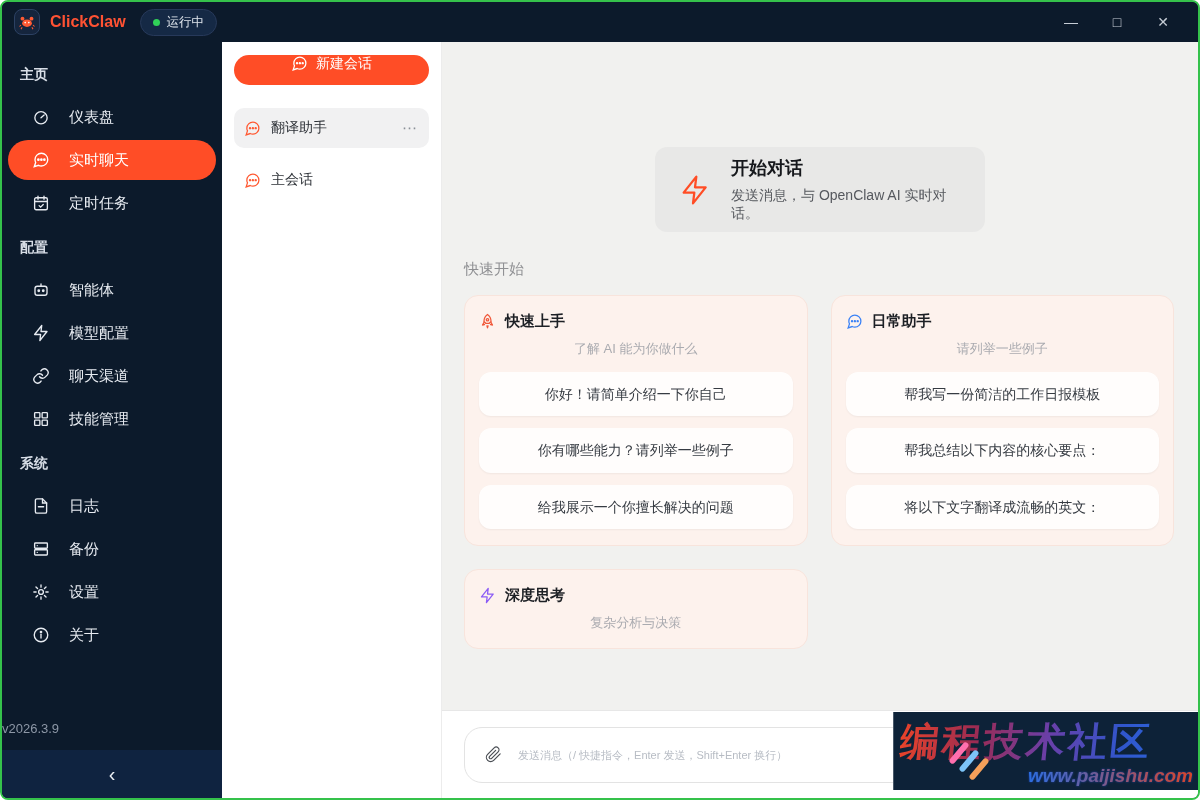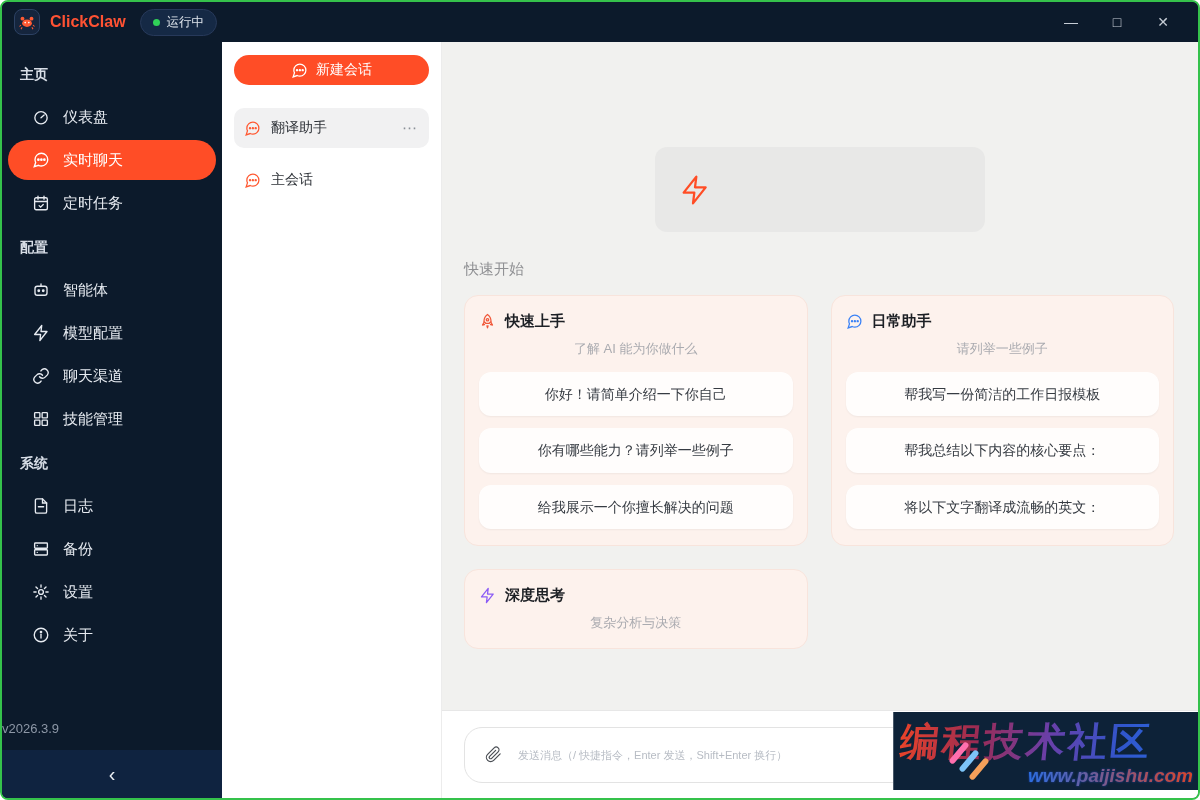--- a/index.html
+++ b/index.html
@@ -18,34 +18,34 @@
   .win-controls { margin-left:auto; display:flex; color:#c6cdd6; }
   .win-btn { width:46px; text-align:center; font-size:14px; cursor:pointer; line-height:40px; }
 
   
   .body-row { flex:1; display:flex; min-height:0; }
 
   
   .sidebar { width:220px; flex:0 0 220px; display:flex; flex-direction:column; background:#0c1a2b; }
   .nav { padding-top:8px; }
   .section-label { padding:10px 18px; font-size:14px; color:#d7dde6; margin-top:6px;font-weight:bold; }
-  .nav-item { height:40px; margin:3px 6px; border-radius:20px; display:flex; align-items:center; gap:13px;
+  .nav-item { height:40px; margin:3px 6px; border-radius:20px; display:flex; align-items:center; gap:19px;
               padding-left:24px; font-size:15px; color:#e7ebf1; cursor:pointer; }
   .nav-item.active { background:#ff4d26; color:#ffffff; }
   .ic { width:18px; height:18px; display:inline-flex; flex:0 0 18px; }
   .ic svg { width:100%; height:100%; }
   .version { margin-top:auto; text-align:left; color:#8d97a6; font-size:13px; padding:10px 0 14px; }
   .collapse-bar { height:48px; flex:0 0 48px; background:#0f2340; display:flex; align-items:center;
                   justify-content:center; color:#edf1f6; font-size:20px; cursor:pointer; }
 
   
   .sessions { width:220px; flex:0 0 220px; background:#ffffff; border-right:1px solid #ececec;
               padding:13px 12px; }
   .new-session-btn { height:30px; background:#ff4d26; border-radius:15px; color:#fff; display:flex;
-                     align-items:center; justify-content:center; gap:8px; font-size:14px; cursor:pointer; }
+                     align-items:flex-start; justify-content:center; gap:8px; font-size:14px; cursor:pointer; }
   .session-item { height:40px; display:flex; align-items:center; gap:10px; padding:0 10px;
                   border-radius:10px; margin-top:12px; font-size:14px; color:#2c3036; cursor:pointer; }
   .session-item.selected { background:#f1f1f2; margin-top:23px; }
   .session-menu { margin-left:auto; color:#8a9097; letter-spacing:2px; font-size:15px; cursor:pointer; }
   .sess-ic { width:17px; height:17px; display:inline-flex; color:#ff5a33; }
   .sess-ic svg { width:100%; height:100%; }
 
   
   .main { flex:1; display:flex; flex-direction:column; background:#f1f1ef; position:relative; min-width:0; }
   .content { flex:1; overflow:hidden; }
@@ -288,20 +288,24 @@
 
     <div class="main">
       <div class="content">
 
         <div class="hero">
           <span class="hero-icon">
             <svg viewBox="0 0 24 24" fill="none" stroke="currentColor" stroke-width="1.7" stroke-linejoin="round">
                 <path d="M13 2L3.5 14h8l-1 8L20 10h-8l1-8z"></path>
               </svg>
           </span>
+          <div>
+            <div class="hero-title">开始对话</div>
+            <div class="hero-desc">发送消息，与 OpenClaw AI 实时对话。</div>
+          </div>
         </div>
 
         <div class="qs-label">快速开始</div>
 
         <div class="cards">
 
           <div class="card">
             <div class="card-head">
               <span class="card-ic" style="color:#f0583a">
                 <svg viewBox="0 0 24 24" fill="none" stroke="currentColor" stroke-width="1.8" stroke-linejoin="round">

